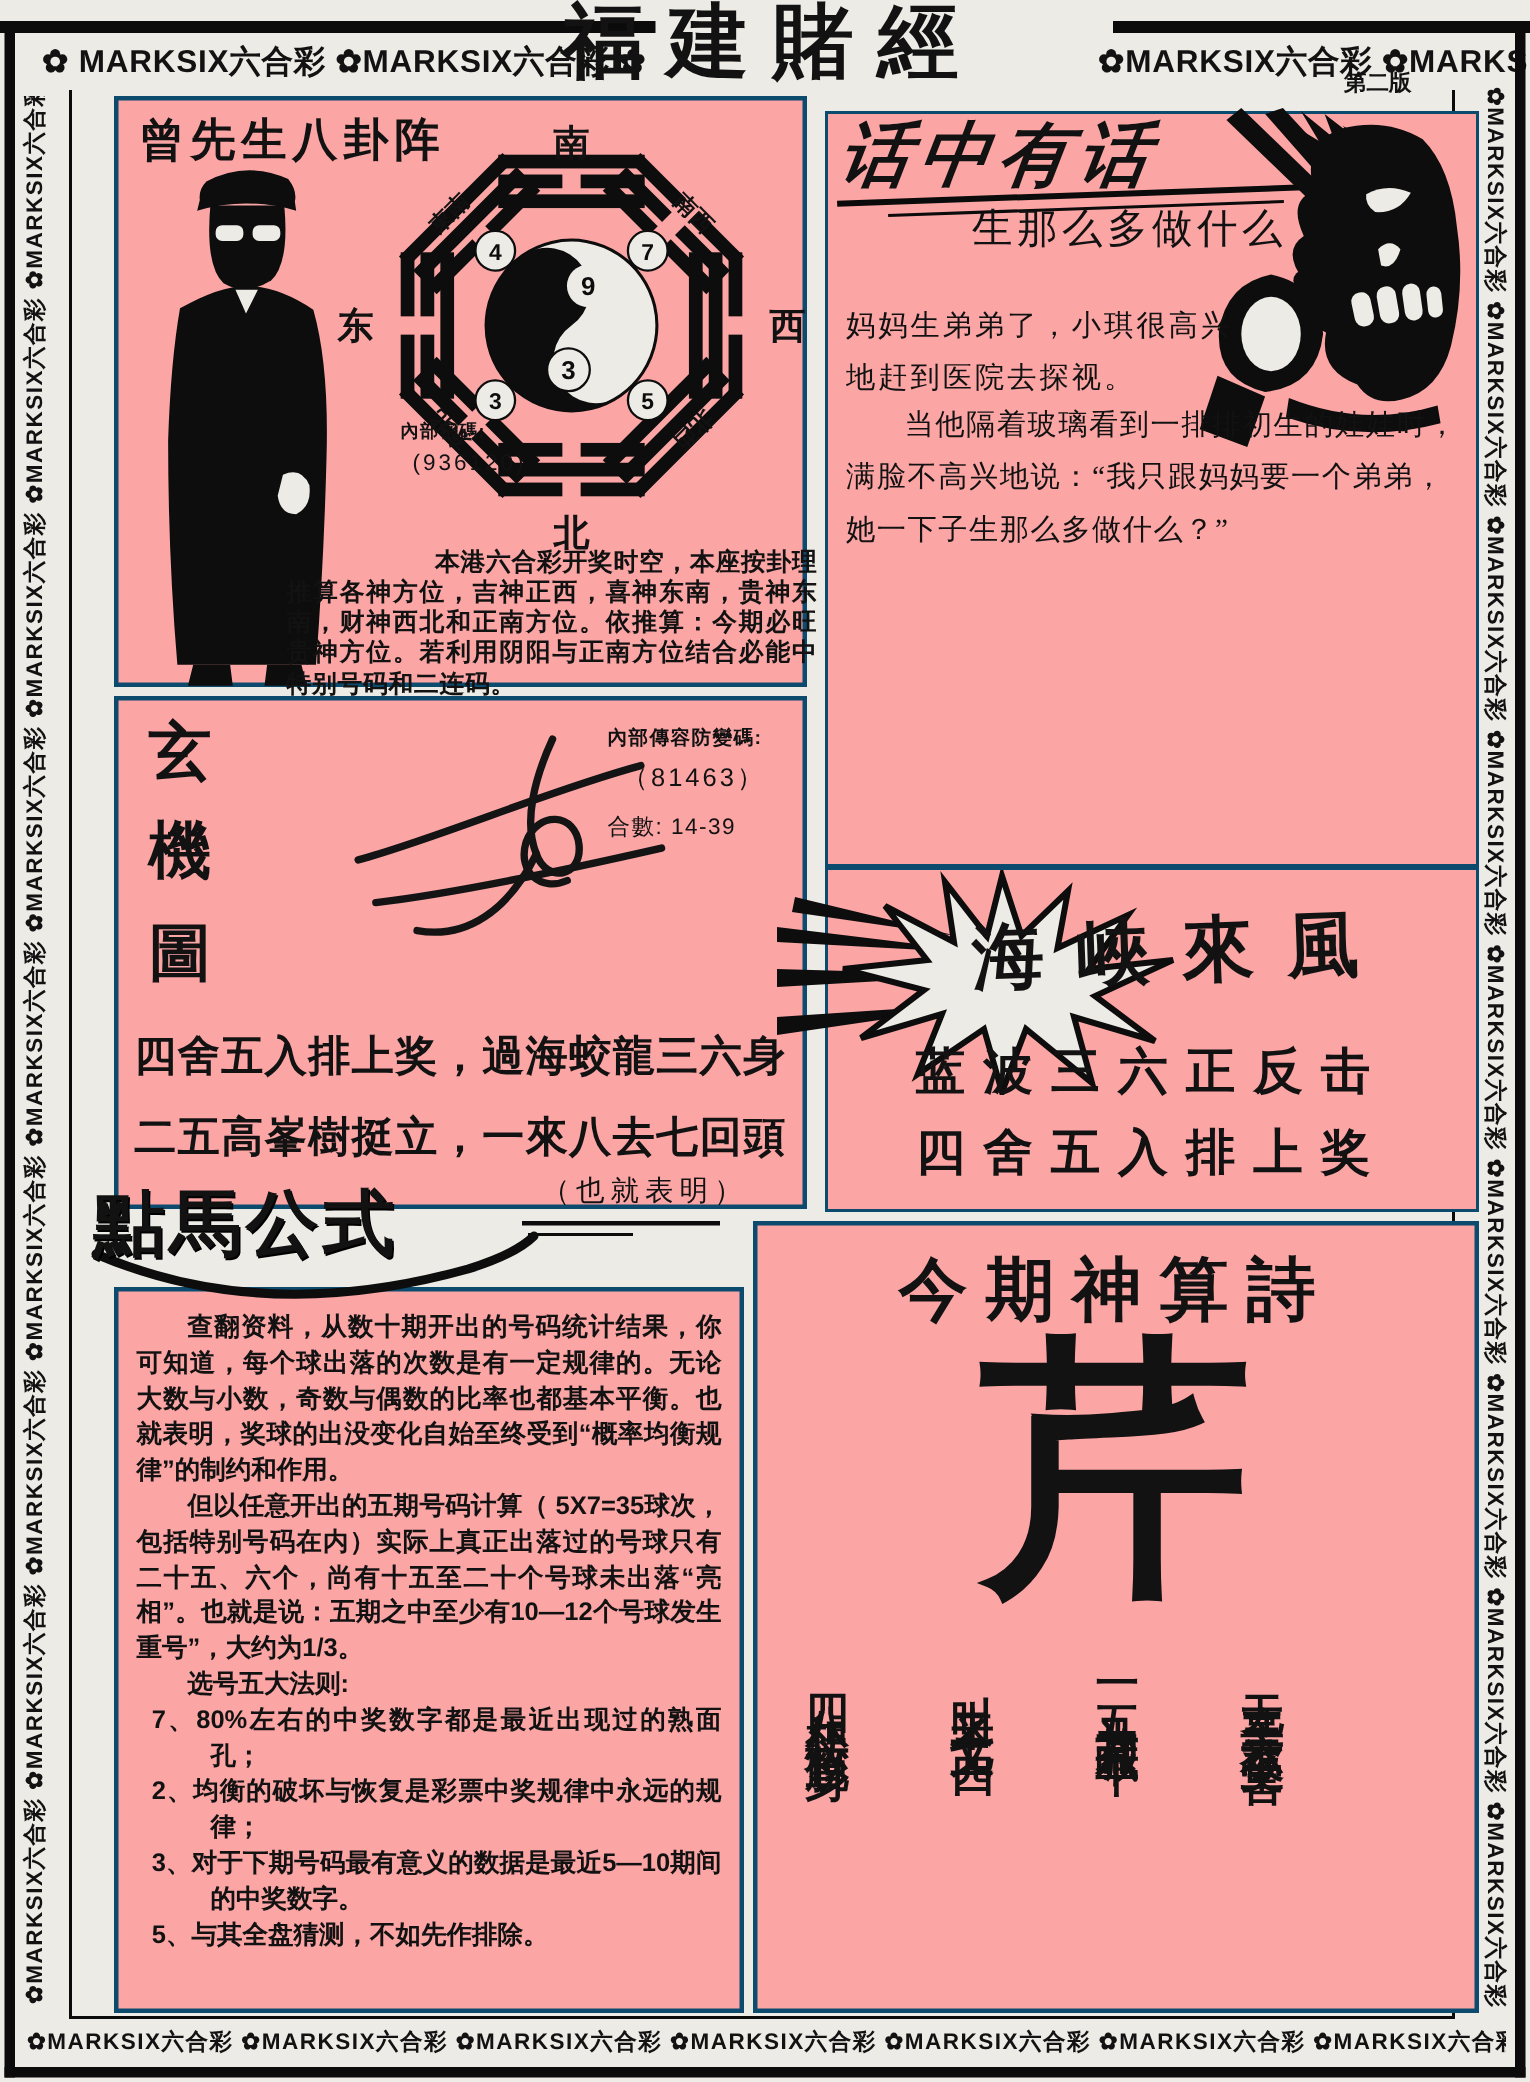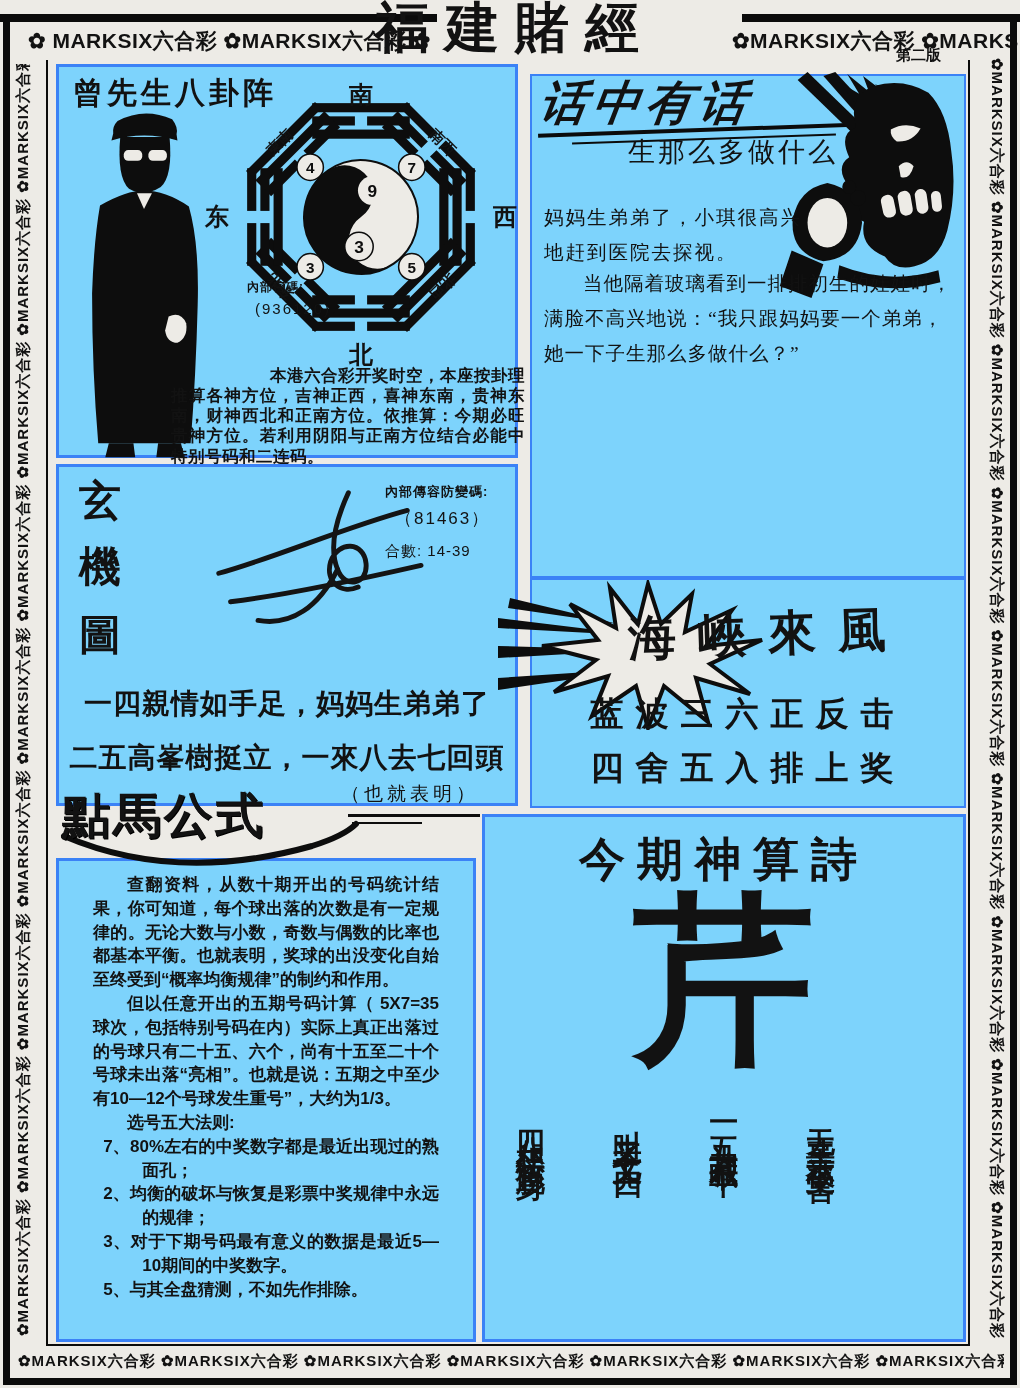--- a/index.html
+++ b/index.html
@@ -7,21 +7,21 @@
         font-family:"Liberation Sans",sans-serif;color:#121212;overflow:hidden;}
   .abs{position:absolute;}
   .bar{position:absolute;background:#0b0b0b;}
   .brand{position:absolute;font-size:21px;font-weight:bold;letter-spacing:0.5px;white-space:nowrap;}
   .page-title{position:absolute;left:320px;top:-8px;width:390px;text-align:center;
         font-family:"Liberation Serif",serif;font-size:54px;font-weight:900;letter-spacing:16px;}
   .edition{position:absolute;left:896px;top:46px;font-size:15px;font-weight:bold;}
   .strip{position:absolute;font-size:15px;font-weight:bold;white-space:nowrap;overflow:hidden;letter-spacing:1px;}
   .strip.v{writing-mode:vertical-rl;text-orientation:sideways;}
   .strip.flip{transform:rotate(180deg);}
-  .box{position:absolute;background:#7dd3fc;border:3px solid #3b82f6;box-sizing:border-box;}
+  .box{position:absolute;background:#fca5a5;border:3px solid #0c4a6e;box-sizing:border-box;margin-left:20px;}
   .box.thin{border-width:2px;}
   
   .bagua-title{position:absolute;left:14px;top:6px;font-size:30px;font-weight:900;letter-spacing:4px;}
   .dir{position:absolute;font-weight:900;font-size:24px;}
   .dir.small{font-size:15px;}
   .inner-code{position:absolute;left:188px;top:212px;font-size:12px;font-weight:bold;letter-spacing:1px;}
   .inner-code .val{font-size:15px;font-weight:normal;margin-top:4px;margin-left:8px;letter-spacing:2px;}
   .bagua-body{position:absolute;left:112px;top:298px;width:354px;font-size:16.5px;line-height:1.22;
         font-weight:600;text-align:justify;text-indent:6em;letter-spacing:0.5px;}
   
@@ -38,21 +38,21 @@
   .xj-code .lbl{font-size:13px;font-weight:bold;letter-spacing:1px;}
   .xj-code .val{font-size:17px;margin:6px 0 0 10px;letter-spacing:2px;}
   .xj-code .sum{font-size:15px;margin-top:12px;letter-spacing:1px;}
   .xj-poem{position:absolute;left:0;width:100%;text-align:center;font-size:28px;font-weight:900;letter-spacing:1px;}
   .xj-note{position:absolute;right:36px;top:314px;font-size:19px;letter-spacing:4px;font-family:"Liberation Serif",serif;}
   
   .stamp-text{position:absolute;left:62px;top:784px;font-size:48px;font-weight:900;letter-spacing:3px;z-index:6;
         font-family:"Liberation Serif",serif;text-shadow:1px 1px 0 #000;}
   .stamp-svg{position:absolute;left:56px;top:780px;z-index:5;}
   
-  .stats-inner{position:absolute;left:0;top:0;right:0;bottom:0;padding:12px 34px;
+  .stats-inner{position:absolute;left:0;top:0;right:0;bottom:0;padding:12px 12px;
         font-size:17px;line-height:1.4;font-weight:700;text-align:justify;}
   .stats-inner p{margin:0;text-indent:2em;}
   .rules-title{text-indent:2em;}
   .rule{padding-left:2.3em;text-indent:-2.3em;margin-left:0.6em;}
   
   .hx-title{position:absolute;left:96px;top:22px;font-size:48px;font-weight:900;letter-spacing:22px;
         font-family:"Liberation Serif",serif;transform:rotate(-2deg);white-space:nowrap;}
   .hx-line{position:absolute;left:0;width:100%;text-align:center;font-size:33px;font-weight:700;
         letter-spacing:12px;font-family:"Liberation Serif",serif;white-space:nowrap;}
   
@@ -240,21 +240,21 @@
         <path d="M139,92 C120,130 92,150 58,144"></path>
       </g>
     </svg>
 
     <div class="xj-code">
       <div class="lbl">內部傳容防變碼:</div>
       <div class="val">（81463）</div>
       <div class="sum">合數: 14-39</div>
     </div>
 
-    <div class="xj-poem" style="top:218px;">一四親情如手足，妈妈生弟弟了</div>
+    <div class="xj-poem" style="top:218px;">四舍五入排上奖，過海蛟龍三六身</div>
     <div class="xj-poem" style="top:272px;">二五高峯樹挺立，一來八去七回頭</div>
     <div class="xj-note">（也就表明）</div>
   </div>
 
   <div class="stamp-text">點馬公式</div>
   <svg class="stamp-svg" width="426" height="96" viewBox="0 0 426 96">
     <path d="M8,56 Q120,104 256,66 Q288,56 300,44" fill="none" stroke="#0d0d0d" stroke-width="6" stroke-linecap="round"></path>
     <rect x="292" y="34" width="132" height="3" fill="#0d0d0d"></rect>
     <rect x="296" y="42" width="70" height="2" fill="#0d0d0d"></rect>
   </svg>

